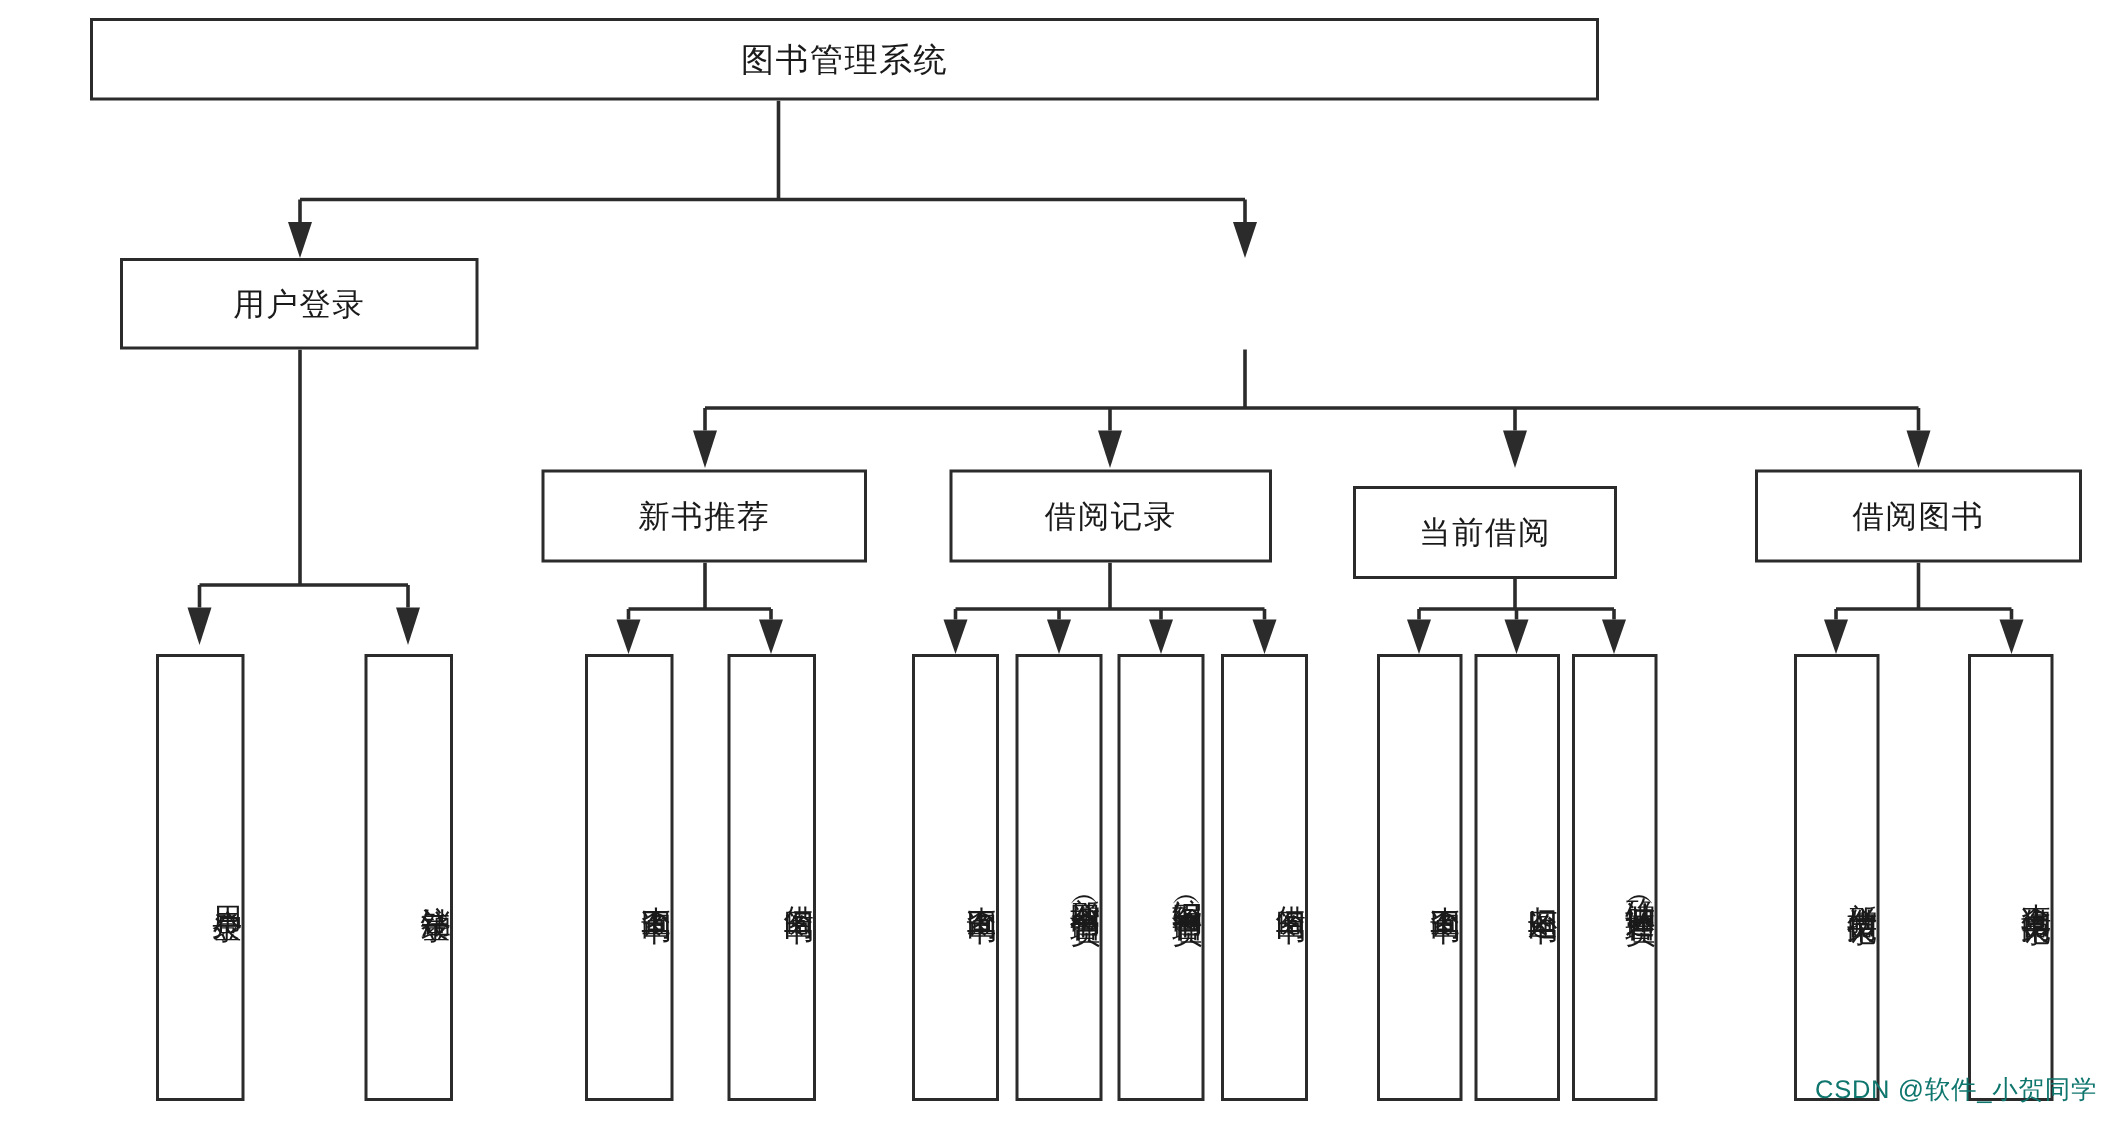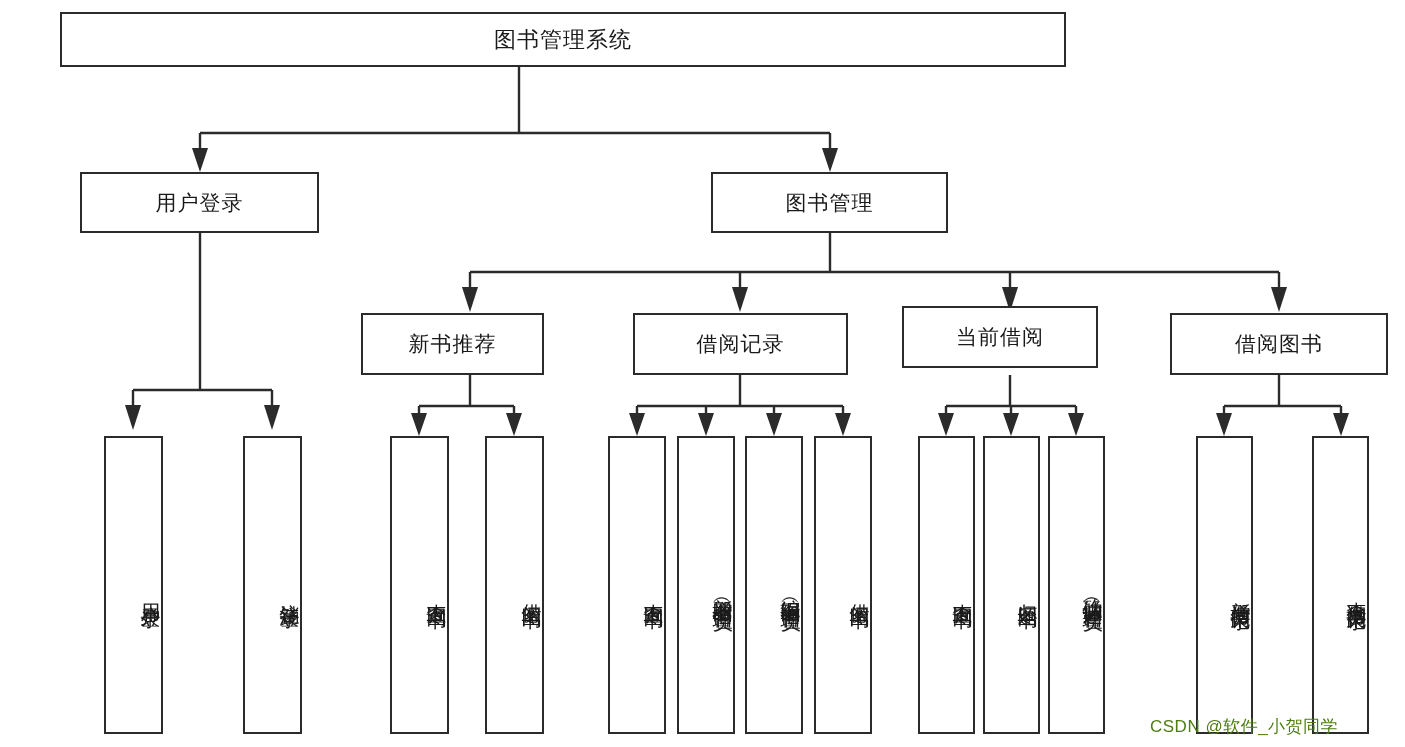--- a/index.html
+++ b/index.html
@@ -29,23 +29,23 @@
     align-items:flex-start;
     justify-content:center;
     padding-top:14px;
     font-size:20px;
     line-height:1.06;
     letter-spacing:2px;
   }
   .node.v span{display:block;}
   .watermark{
     position:absolute;
-    left:1150px;top:715px;
+    left:1210px;top:715px;
     font-size:17px;
-    color:#4d7c0f;
+    color:#0f766e;
     white-space:nowrap;
     letter-spacing:0.5px;
   }
   svg.edges{position:absolute;left:0;top:0;width:1405px;height:747px;pointer-events:none;}
   svg.edges path,svg.edges line{stroke:#2b2b2b;stroke-width:2.4;fill:none;}
   svg.edges polygon{fill:#2b2b2b;}
 </style>
 </head>
 <body>
 
@@ -114,31 +114,28 @@
     <polygon points="1333,413 1349,413 1341,436"></polygon>
   </svg>
 
   <div class="node h root" style="left:16px;top:12px;width:1006px;height:55px;margin-left:44px;">
     <span>图书管理系统</span>
   </div>
 
   <div class="node h" style="left:80px;top:172px;width:239px;height:61px;">
     <span>用户登录</span>
   </div>
-  <div class="node h" style="left:711px;top:172px;width:237px;height:61px;">
-    <span>图书管理</span>
-  </div>
 
-  <div class="node h" style="left:361px;top:313px;width:183px;height:62px;">
+  <div class="node h" style="left:361px;top:313px;width:217px;height:62px;">
     <span>新书推荐</span>
   </div>
   <div class="node h" style="left:633px;top:313px;width:215px;height:62px;">
     <span>借阅记录</span>
   </div>
-  <div class="node h" style="left:902px;top:306px;width:196px;height:62px;">
+  <div class="node h" style="left:902px;top:324px;width:176px;height:62px;">
     <span>当前借阅</span>
   </div>
   <div class="node h" style="left:1170px;top:313px;width:218px;height:62px;">
     <span>借阅图书</span>
   </div>
 
   <div class="node v" style="left:104px;top:436px;width:59px;height:298px;">
     <span>用户登录</span>
   </div>
   <div class="node v" style="left:243px;top:436px;width:59px;height:298px;">

